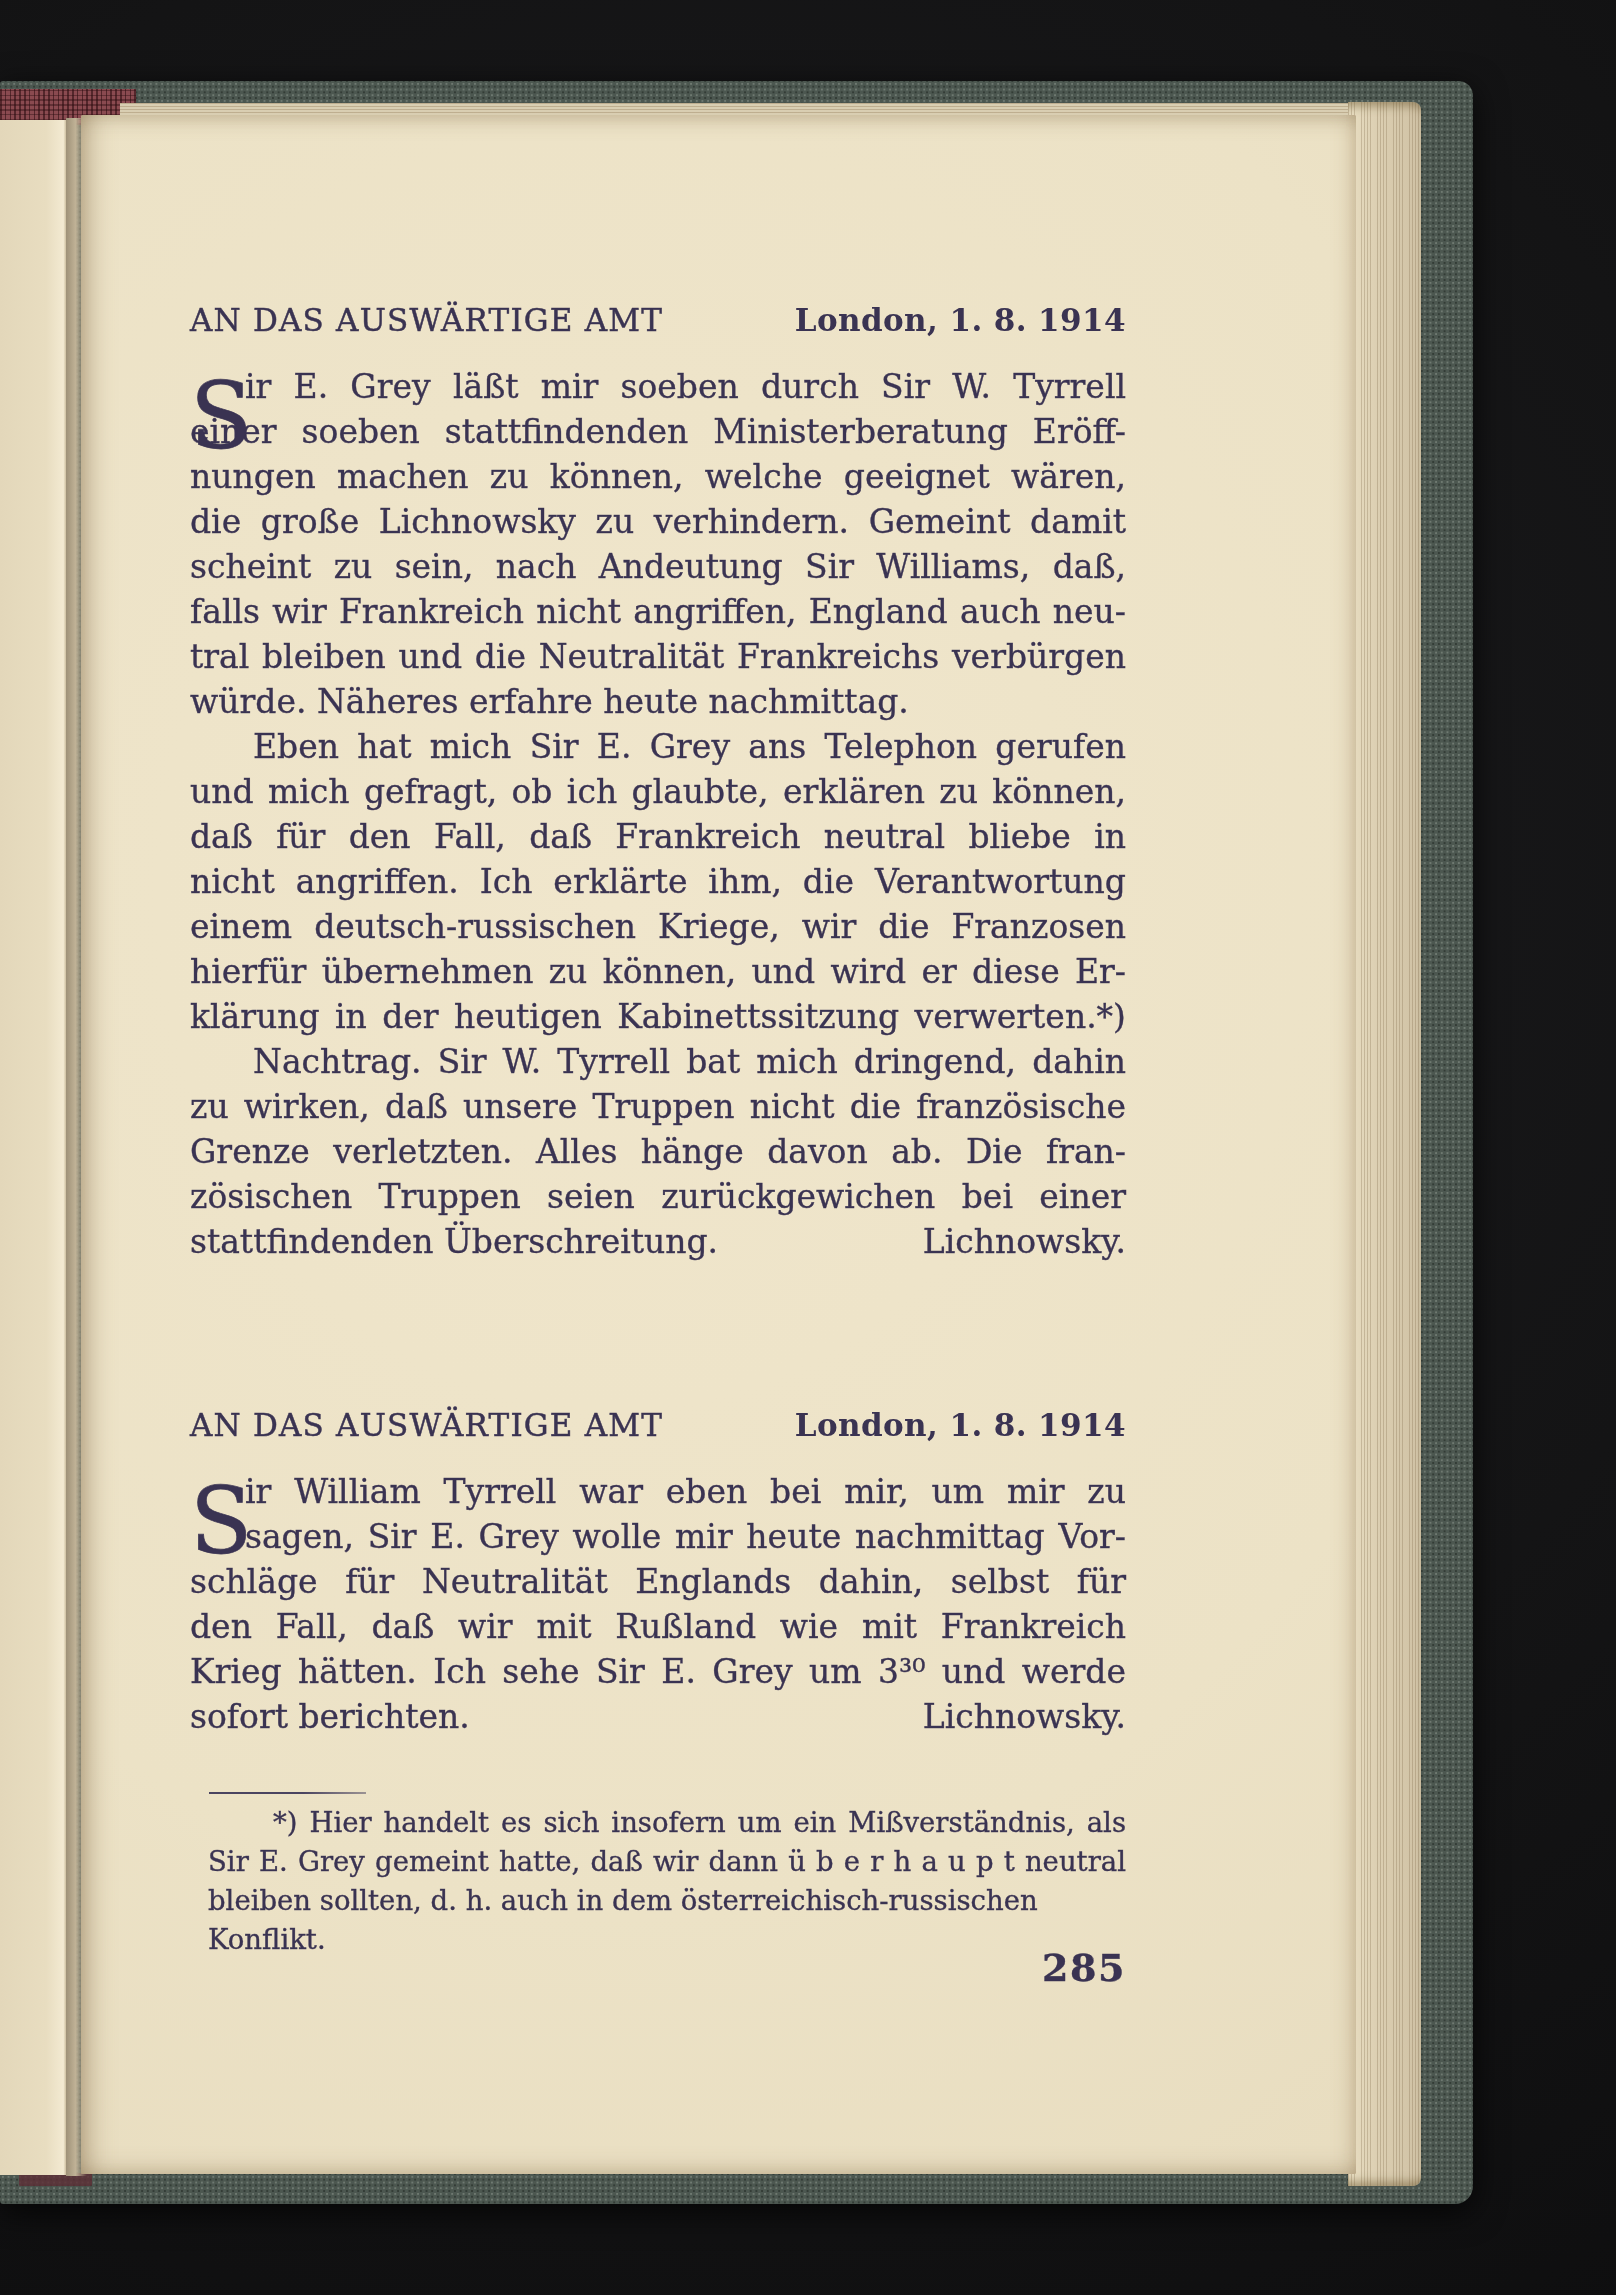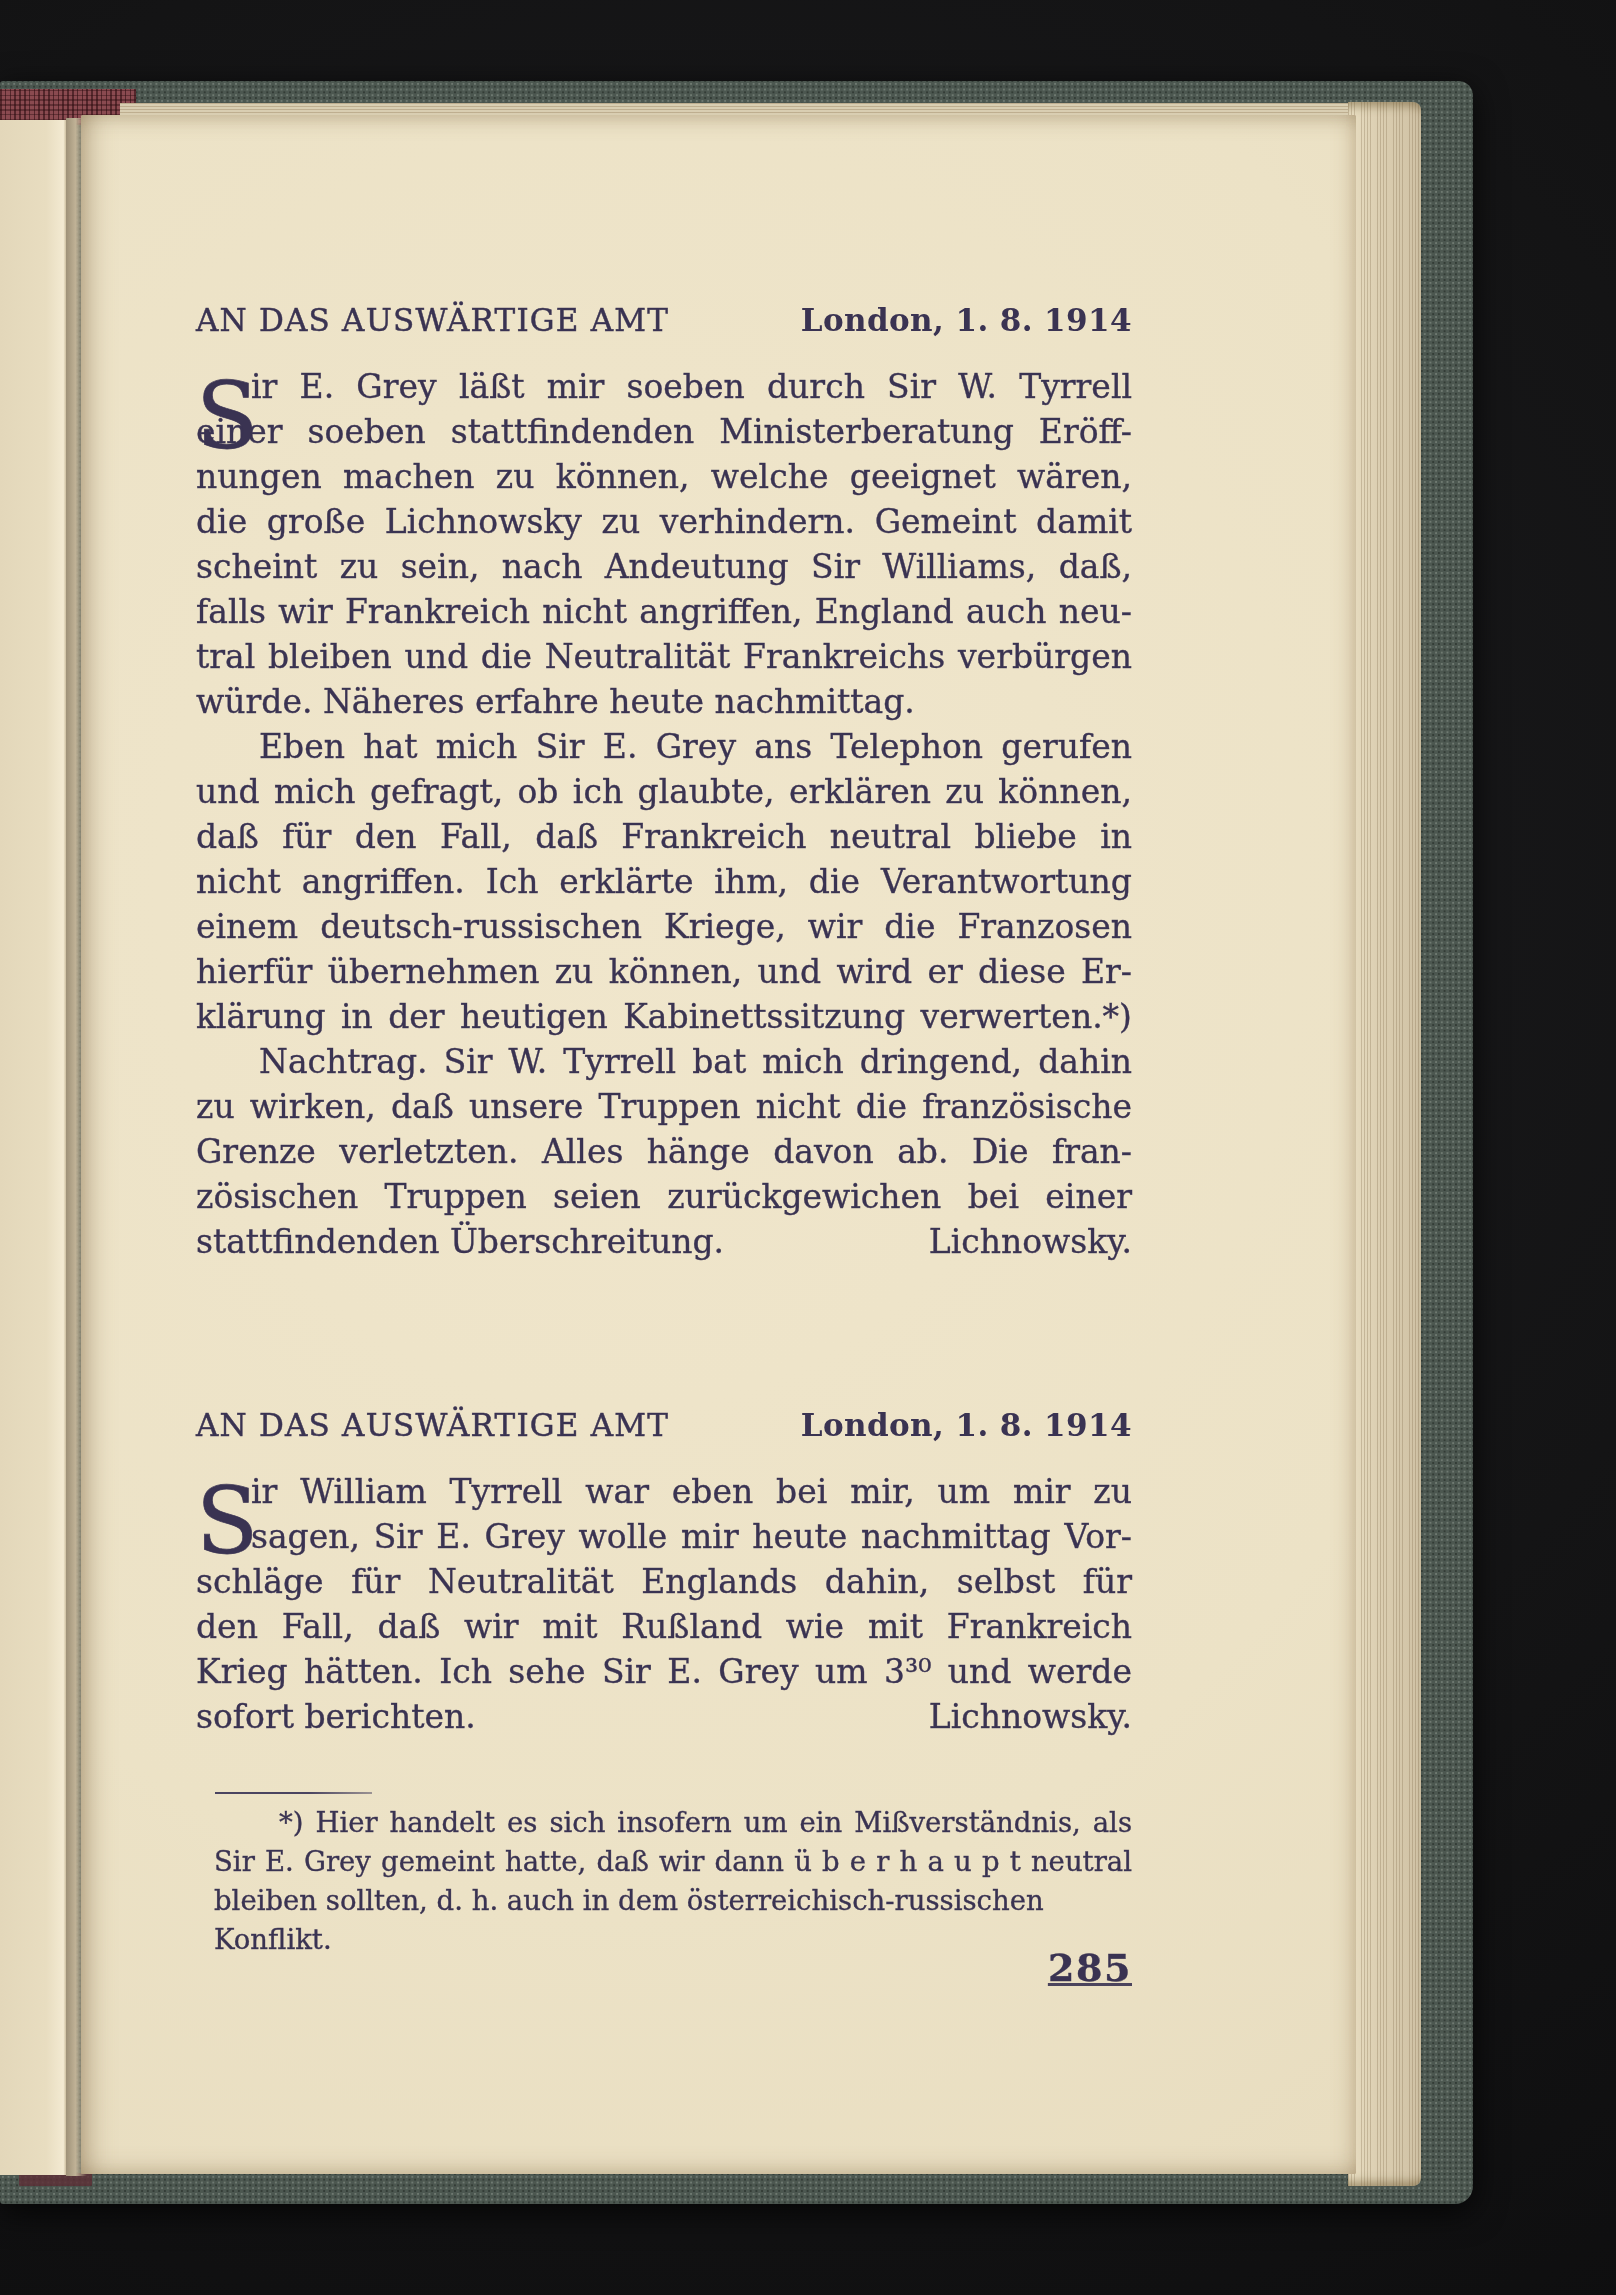--- a/index.html
+++ b/index.html
@@ -58,21 +58,21 @@
     background:radial-gradient(130% 90% at 42% 38%, #f0e6cc 0%, #ece2c6 55%, #e5d9bb 100%);
     border-radius:1.6px;
     box-shadow:
       inset 24px 0 27.5px -19.4px rgba(120,95,60,.55),
       inset -16px 0 22.6px -14.5px rgba(130,100,60,.38),
       inset 0 -18px 26px -18px rgba(120,95,60,.38),
       inset 0 19.4px 21px -16px rgba(120,95,60,.30);
   }
   
   .textblock{
-    position:absolute;left:115px;top:0;width:936px;height:2059px;
+    position:absolute;left:109px;top:0;width:936px;height:2059px;
     color:#3a3352;
   }
   .letterhead{
     position:absolute;left:0;right:0;display:flex;justify-content:space-between;align-items:baseline;
   }
   .lh1{top:187px;}
   .lh2{top:1292px;}
   .h-title{
     font-size:31px;letter-spacing:1.2px;
     -webkit-text-stroke:0.5px rgba(58,51,82,.9);
@@ -100,21 +100,21 @@
     position:absolute;left:18.6px;top:1677px;width:157px;height:2.4px;
     background:linear-gradient(to right,#4a4460 60%,rgba(74,68,96,.5));
   }
   .footnote{position:absolute;left:18px;top:1688px;width:918px;}
   .fln{
     height:39px;line-height:39px;font-size:27.5px;
     -webkit-text-stroke:0.4px rgba(58,51,82,.85);
   }
   .fnind{padding-left:65px;}
   .pagenum{
-    position:absolute;right:0;top:1830px;font-size:38px;font-weight:bold;letter-spacing:1.6px;text-decoration:underline;
+    position:absolute;right:0;top:1830px;font-size:38px;font-weight:bold;letter-spacing:1.6px;
     -webkit-text-stroke:0.4px rgba(58,51,82,.9);
   }
 </style>
 </head>
 <body>
 
 <div class="cover"></div>
 <div class="headband"></div>
 <div class="headband-bottom"></div>
 <div class="top-edges"></div>

